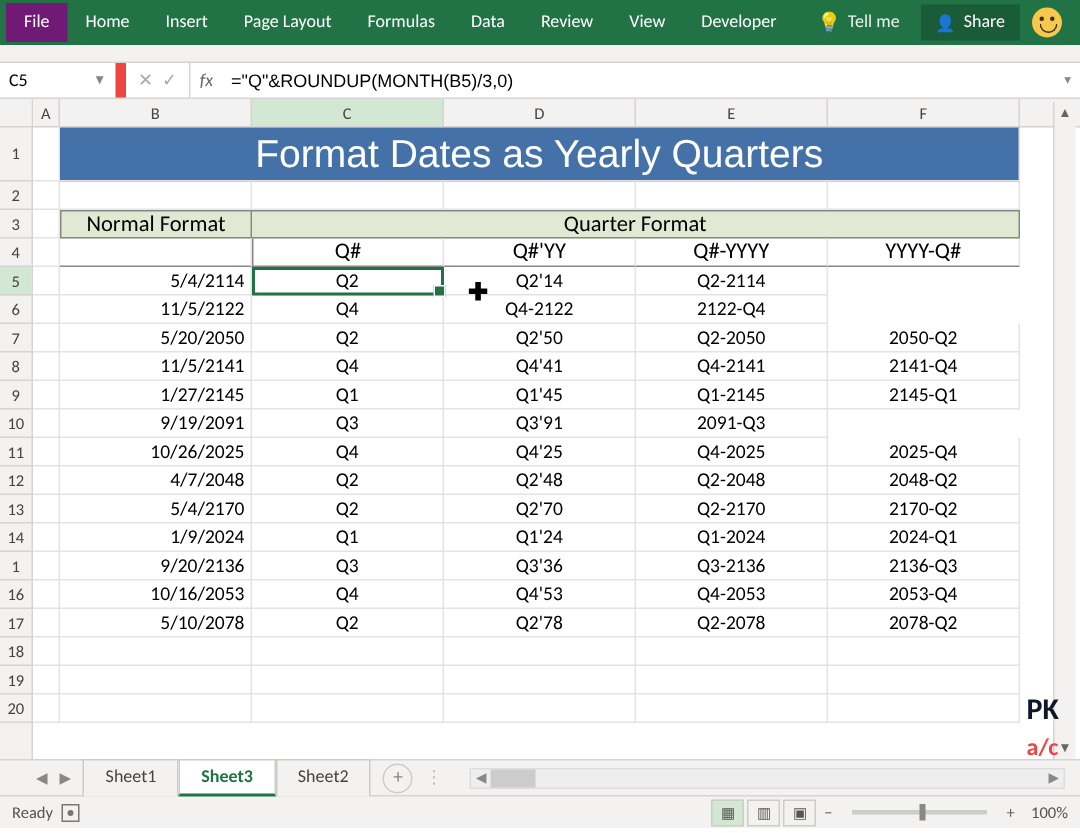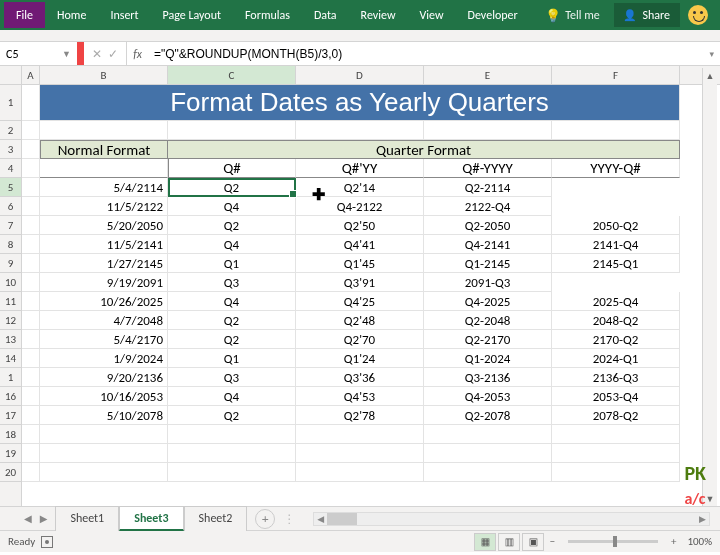--- a/index.html
+++ b/index.html
@@ -77,21 +77,21 @@
   .statusbar { display: flex; align-items: center; height: 22px; background: #f3f2f1; border-top: 1px solid #d4d4d4; padding: 0 8px; font-size: 11px; color: #555; }
   .statusbar .spacer { flex: 1; }
   .view-btns { display: flex; gap: 2px; }
   .view-btn { width: 22px; height: 18px; border: 1px solid #ccc; display: flex; align-items: center; justify-content: center; font-size: 10px; }
   .view-btn.active { background: #d3e8d3; }
   .zoom-slider { width: 90px; height: 3px; background: #ccc; margin: 0 8px; position: relative; }
   .zoom-slider::after { content: ""; position: absolute; left: 50%; top: -4px; width: 4px; height: 11px; background: #888; }
   .zoom-btn { padding: 0 5px; color: #666; cursor: pointer; }
   
   .watermark { position: absolute; right: 14px; bottom: 46px; font-size: 20px; font-weight: bold; }
-  .watermark .pk { color: #4d7c0f; margin-top: 36px; }
+  .watermark .pk { color: #0f172a; margin-top: 36px; }
   .watermark .ac { color: #ef4444; font-size: 16px; }
   
   .macro-icon { display:inline-block; width:12px; height:12px; border:1px solid #777; margin-left:6px; position:relative; }
   .macro-icon::after { content:""; position:absolute; left:3px; top:3px; width:4px; height:4px; background:#777; border-radius:50%; }
 </style>
 </head>
 <body>
 
 <div class="ribbon">
   <div class="ribbon-tab shaded">File</div>

